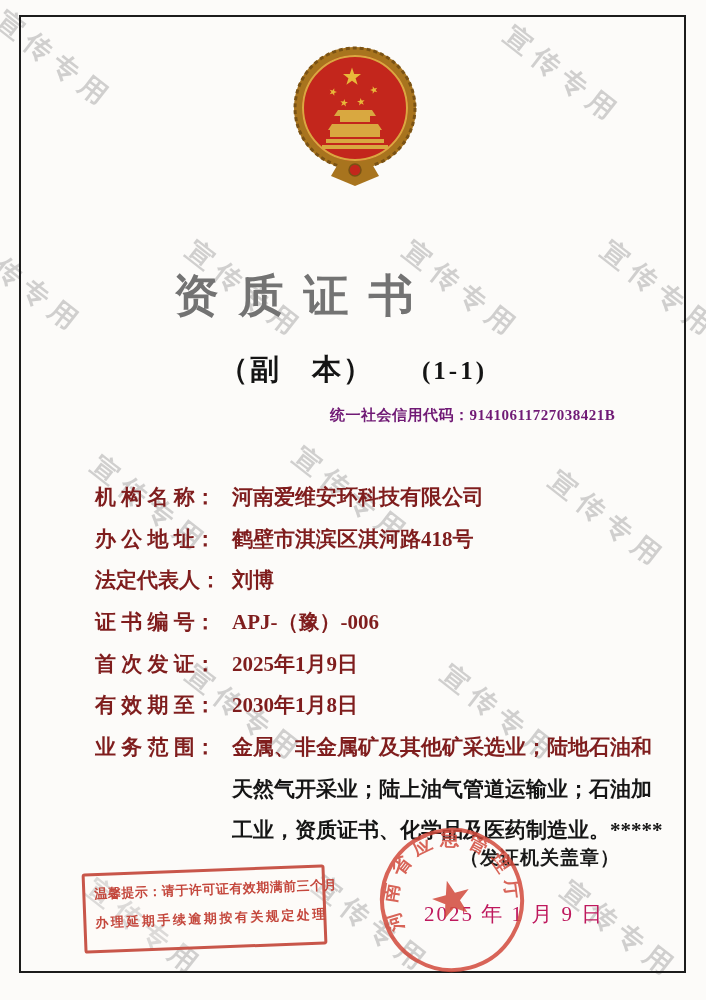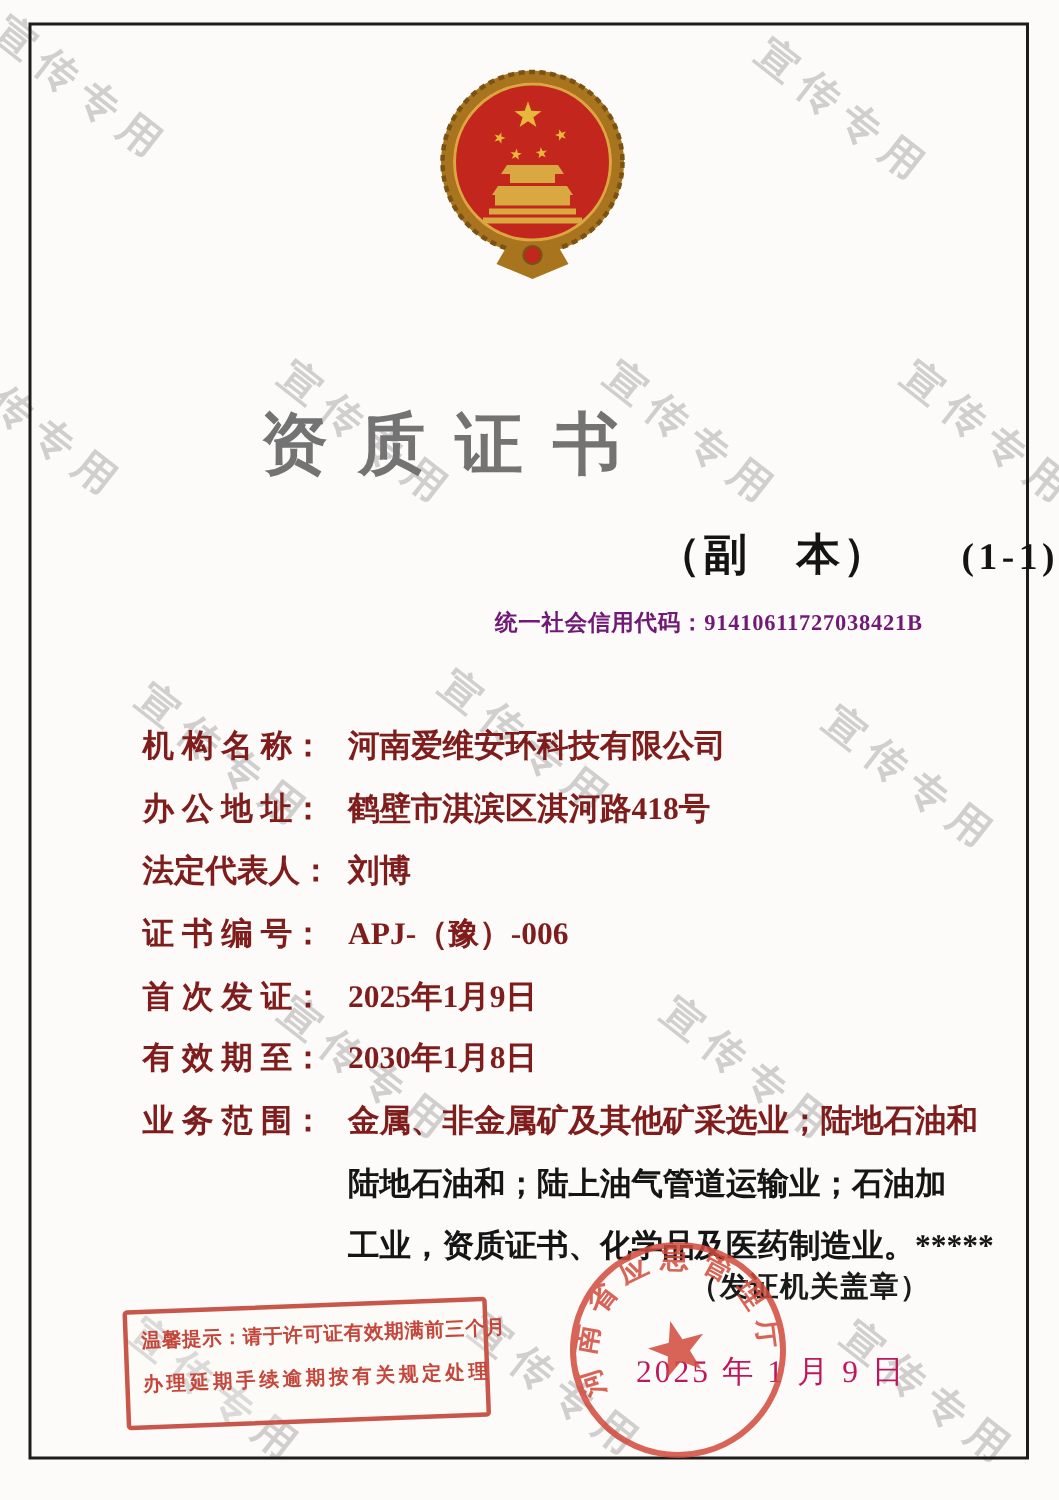--- a/index.html
+++ b/index.html
@@ -2,21 +2,21 @@
 <html><head>
 <meta charset="utf-8">
 <style>
   html,body{margin:0;padding:0;}
   body{width:706px;height:1000px;background:#ffffff;font-family:"Liberation Serif","DejaVu Serif",serif;}
   .page{position:relative;width:706px;height:1000px;background:#fcfbf9;overflow:hidden;}
   .frame{position:absolute;left:19px;top:15px;width:667px;height:958px;border:2.5px solid #1c1c1c;box-sizing:border-box;}
   .emblem{position:absolute;left:288px;top:44px;width:134px;height:146px;}
   .title1{position:absolute;left:0;top:196px;width:706px;text-align:center;font-size:47px;font-weight:bold;color:#d02a18;letter-spacing:14px;text-indent:14px;}
   .title2{position:absolute;left:0;top:266px;width:587px;text-align:center;font-size:45px;font-weight:bold;color:#737373;letter-spacing:20px;text-indent:20px;}
-  .subrow{position:absolute;left:0;top:350px;width:706px;text-align:right;color:#141414;}
+  .subrow{position:absolute;left:0;top:350px;width:706px;text-align:center;color:#141414;}
   .copylabel{font-size:29px;font-weight:bold;letter-spacing:2px;}
   .pageno{font-size:25px;font-weight:bold;margin-left:48px;letter-spacing:3px;}
   .creditcode{position:absolute;left:330px;top:406px;font-size:15px;font-weight:bold;color:#701a75;letter-spacing:0.5px;}
   .row{position:absolute;left:95px;width:570px;font-size:21px;font-weight:bold;color:#7f1d1d;white-space:nowrap;}
   .row .lbl{display:inline-block;width:137px;}
   .cont{position:absolute;left:232px;font-size:21px;font-weight:bold;color:#151515;white-space:nowrap;}
   .sealnote{position:absolute;left:460px;top:845px;font-size:19px;font-weight:bold;color:#1a1a1a;letter-spacing:1px;}
   .issuedate{position:absolute;left:424px;top:872px;font-size:21px;font-weight:normal;color:#be185d;letter-spacing:2px;margin-top:28px;}
   .seal{position:absolute;left:372px;top:820px;width:160px;height:160px;opacity:0.85;}
   .stamp{position:absolute;left:83px;top:869px;width:243px;height:80px;border:3px solid #c8564a;border-radius:3px;transform:rotate(-2.2deg);color:#c4473c;box-sizing:border-box;padding:9px 8px 0 9px;background:rgba(255,250,249,0.25);}
@@ -88,21 +88,21 @@
   </div>
   <div class="row" style="top:650px">
     <span class="lbl">首 次 发 证：</span><span class="val">2025年1月9日</span>
   </div>
   <div class="row" style="top:691px">
     <span class="lbl">有 效 期 至：</span><span class="val">2030年1月8日</span>
   </div>
   <div class="row" style="top:733px">
     <span class="lbl">业 务 范 围：</span><span class="val">金属、非金属矿及其他矿采选业；陆地石油和</span>
   </div>
-  <div class="cont" style="top:775px">陆地石油和；陆上油气管道运输业；石油加</div>
+  <div class="cont" style="top:775px">天然气开采业；陆上油气管道运输业；石油加</div>
   <div class="cont" style="top:816px">工业，资质证书、化学品及医药制造业。*****</div>
 
   <div class="sealnote">（发证机关盖章）</div>
   <div class="issuedate">2025 年 1 月 9 日</div>
 
   <svg class="seal" viewBox="0 0 160 160" aria-hidden="true">
     <g transform="rotate(-15 80 80)">
       <circle cx="80" cy="80" r="70" fill="none" stroke="#d24a3c" stroke-width="4"></circle>
       <polygon fill="#d24a3c" points="80,60 84.7,73.8 99,73.8 87.6,82.4 91.8,96.2 80,88 68.2,96.2 72.4,82.4 61,73.8 75.3,73.8"></polygon>
       <defs>

